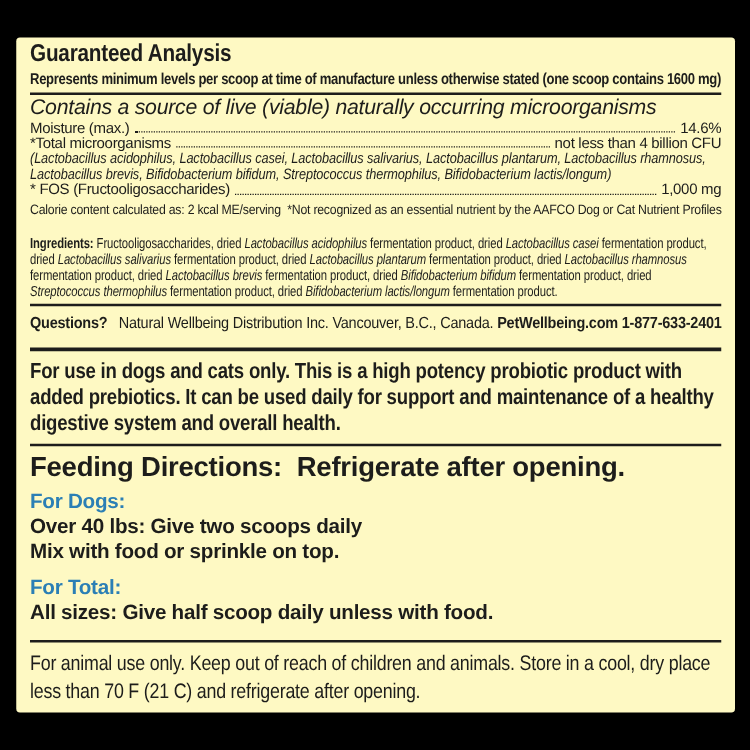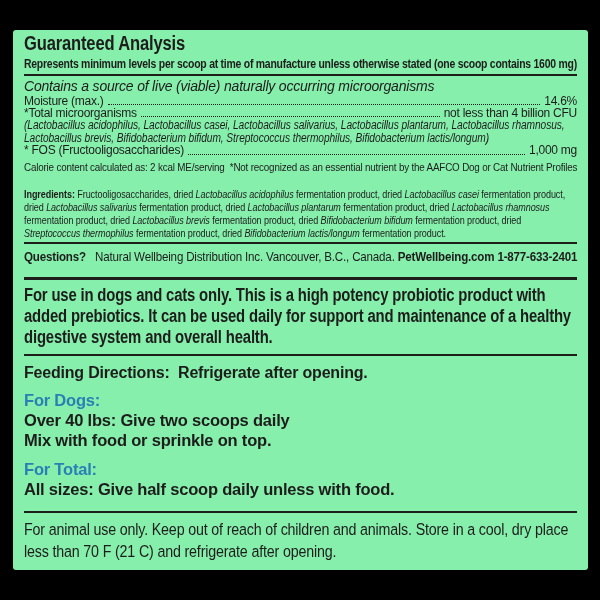--- a/index.html
+++ b/index.html
@@ -7,48 +7,48 @@
     width:600px; height:600px;
     background:#000;
     font-family:"Liberation Sans", sans-serif;
     color:#1d1d1b;
     position:relative;
     overflow:hidden;
   }
   .panel {
     position:absolute; left:13px; top:30px;
     width:575px; height:540px;
-    background:#86efac;
+    background:#fef9c3;
     border-radius:3px;
     box-sizing:border-box;
     padding:2px 11px 0 11px;
   }
   .rule-thick { height:2.6px; background:#1d1d1b; }
   .rule-thin  { height:2px;   background:#1d1d1b; }
 
   
   .cx85 { width:650px; transform:scaleX(0.85); transform-origin:0 0; }
   .cx78 { width:708px; transform:scaleX(0.78); transform-origin:0 0; }
 
   .ga-title { font-size:19.5px; font-weight:bold; line-height:22px; margin-top:0; letter-spacing:-0.2px; }
   .ga-subtitle { font-size:12.6px; font-weight:bold; line-height:13px; letter-spacing:-0.3px; margin-top:0.5px; }
   .ga-rule { margin-top:1.5px; }
-  .ga-intro { font-style:italic; font-size:14px; line-height:12.5px; margin-top:3.5px; letter-spacing:-0.2px; }
+  .ga-intro { font-style:italic; font-size:17px; line-height:12.5px; margin-top:3.5px; letter-spacing:-0.2px; }
   .ga-row { display:flex; align-items:flex-end; font-size:12px; line-height:12.4px; letter-spacing:-0.25px;justify-content:flex-end; }
   .ga-row .leader { flex:1 1 auto; border-bottom:1.6px dotted #1d1d1b; margin:0 4px 2px 4px; }
   .ga-row .val { white-space:nowrap; }
   .species { font-style:italic; font-size:12px; line-height:12.4px; letter-spacing:-0.1px; }
   .calorie { font-size:10.8px; line-height:11.5px; margin-top:5px; letter-spacing:-0.2px; }
   .ingredients { font-size:11.6px; line-height:13px; margin-top:12px; letter-spacing:-0.1px; }
   .ingredients .b, .contact .b { font-weight:bold; }
   .ingredients .i { font-style:italic; }
   .rule2 { margin-top:3px; }
   .contact { font-size:12.8px; line-height:13px; padding:6px 0 14px 0; letter-spacing:-0.2px; }
   .usage { font-size:17.5px; font-weight:bold; line-height:21px; margin-top:5.5px; margin-bottom:6px; letter-spacing:-0.2px; }
-  .feeding-heading { font-size:16px; font-weight:bold; line-height:17px; margin-top:8px; white-space:pre; letter-spacing:-0.2px; }
+  .feeding-heading { font-size:22px; font-weight:bold; line-height:17px; margin-top:8px; white-space:pre; letter-spacing:-0.2px; }
   .feed-sub { font-size:16.5px; font-weight:bold; line-height:17px; color:#2B7FB5; margin-top:10.5px; letter-spacing:-0.2px; }
   .feed-line { font-size:16.5px; font-weight:bold; line-height:20.5px; letter-spacing:-0.2px; }
   .feed-block { margin-top:1px; }
   .rule5 { margin-top:11px; }
   .storage { font-size:16.8px; font-weight:normal; line-height:21.5px; margin-top:6.5px; letter-spacing:-0.2px; }
 </style>
 </head>
 <body>
 
 <div class="panel">

